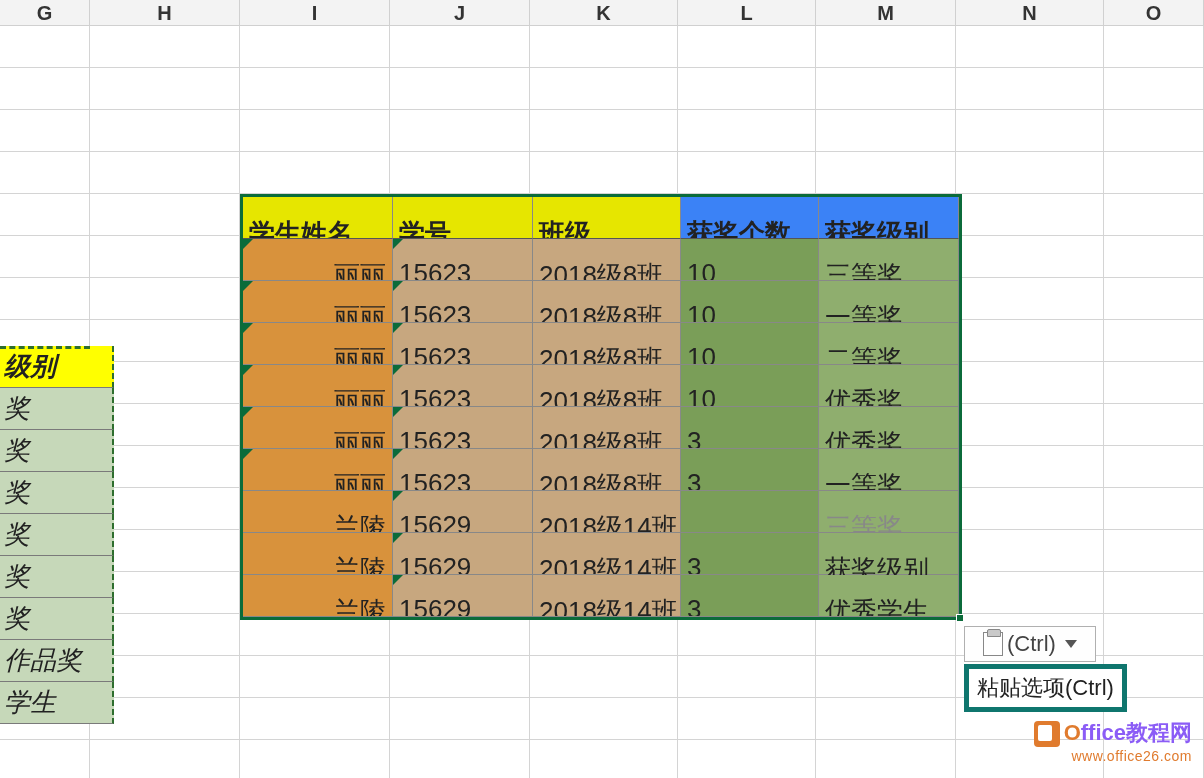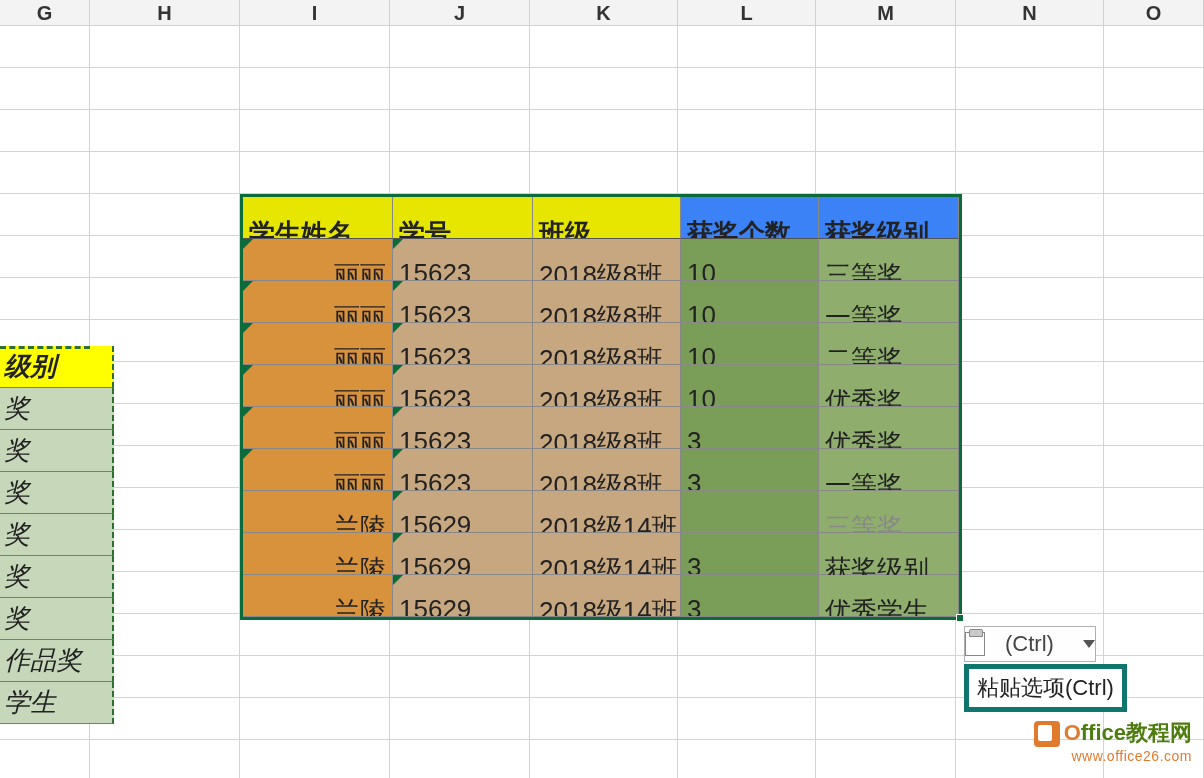--- a/index.html
+++ b/index.html
@@ -152,24 +152,24 @@
   .paste-btn {
     position: absolute;
     left: 964px;
     top: 626px;
     width: 132px;
     height: 36px;
     background: #fefefe;
     border: 1px solid #b0b0b0;
     display:flex;
     align-items:center;
-    padding: 0 0;
+    padding: 0 18px;
     font-size: 22px;
     color:#444;
-    gap:20px;
+    gap:4px;
   }
   .paste-btn .clip {
     width:20px;height:24px;
     background:#fff;
     border:1px solid #888;
     position:relative;
   }
   .paste-btn .clip::before{
     content:"";position:absolute;top:-4px;left:3px;
     width:12px;height:6px;background:#c9c9c9;border:1px solid #888;
@@ -196,21 +196,21 @@
   .watermark {
     position:absolute;
     right:12px; bottom:14px;
     text-align:left;
     font-family: Arial, sans-serif;
   }
   .watermark .line1 {
     font-size:22px; font-weight:700;
   }
   .watermark .line1 .o { color:#e07b2e; }
-  .watermark .line1 .rest { color:#4d7c0f; }
+  .watermark .line1 .rest { color:#8b5cf6; }
   .watermark .line2 {
     font-size:14px; color:#e07b2e; letter-spacing:0.5px;text-align:right;
   }
   .wm-icon {
     display:inline-block;
     width:26px;height:26px;
     background:#e07b2e;
     border-radius:4px;
     position:relative;
     vertical-align:middle;

